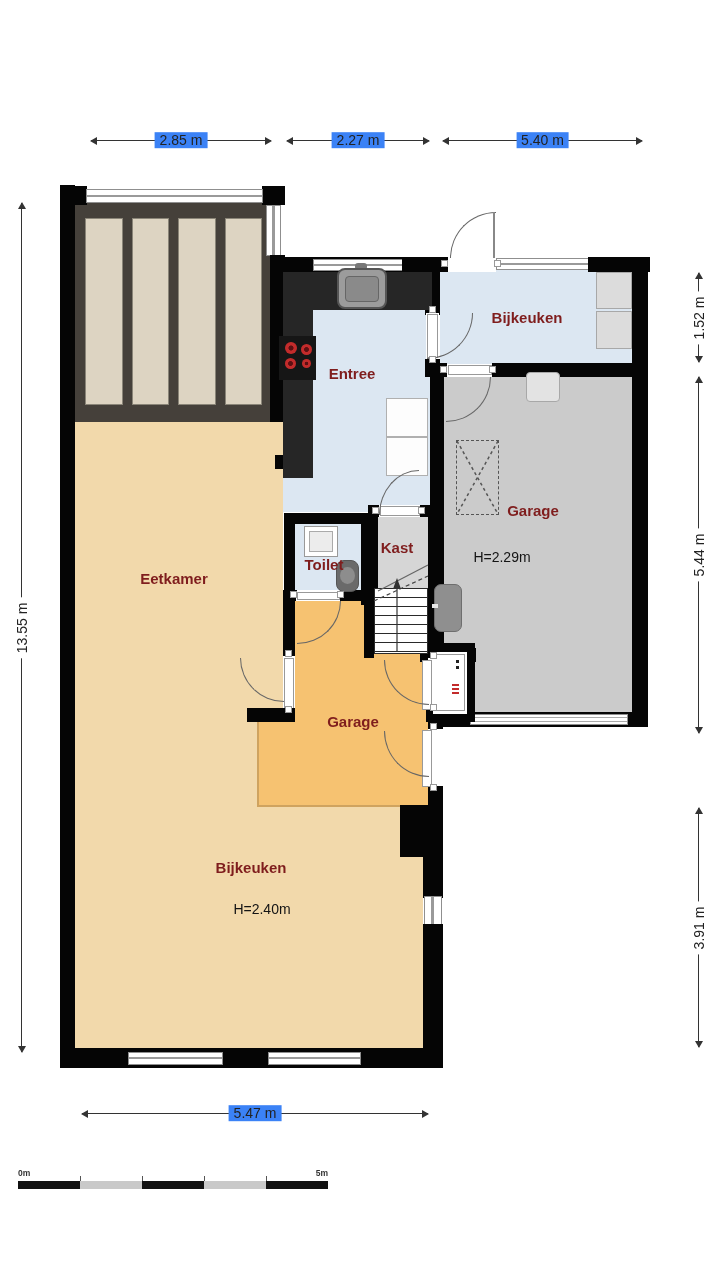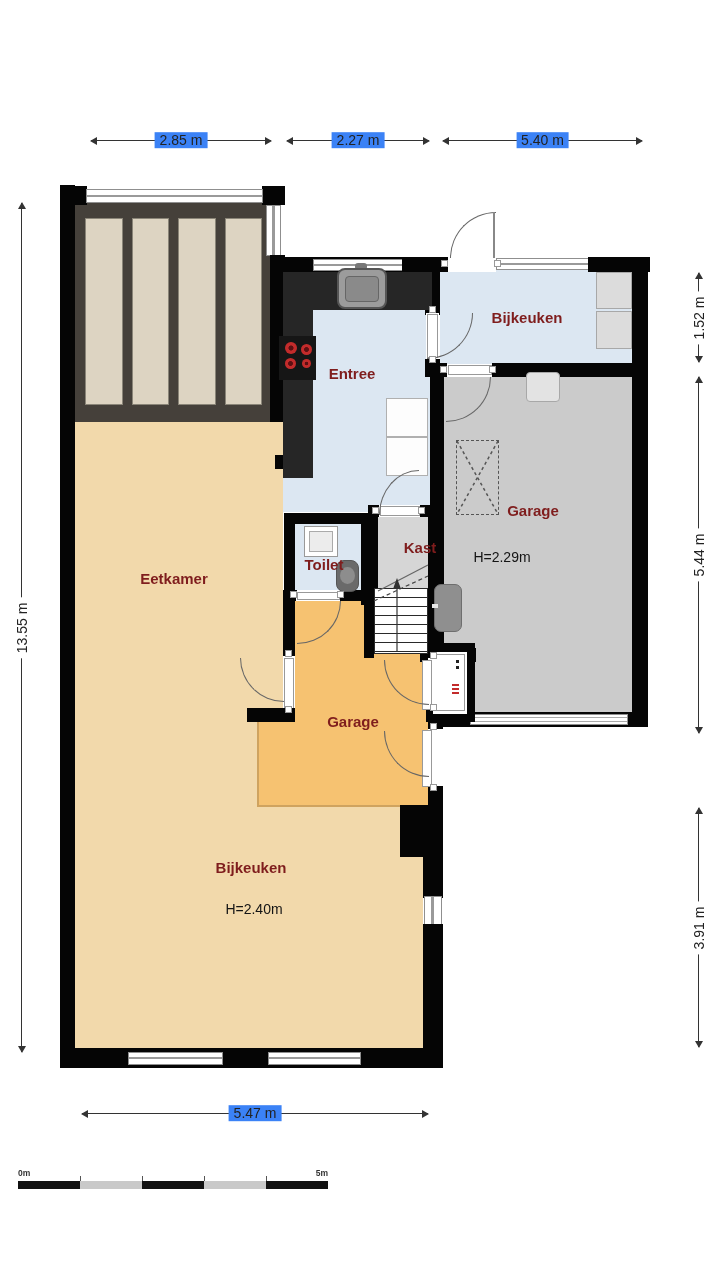--- a/index.html
+++ b/index.html
@@ -203,25 +203,25 @@
     <line x1="374" y1="601" x2="428" y2="576" stroke="#444" stroke-width="1.2" stroke-dasharray="4,3"></line>
     <line x1="397" y1="652" x2="397" y2="586" stroke="#333" stroke-width="1.2"></line>
     <polygon points="393,589 397,578 401,589" fill="#333"></polygon>
   </svg>
 
   <div class="room-label" style="left:174px;top:578px;">Eetkamer</div>
   <div class="room-label" style="left:352px;top:373px;">Entree</div>
   <div class="room-label" style="left:527px;top:317px;">Bijkeuken</div>
   <div class="room-label" style="left:533px;top:510px;">Garage</div>
   <div class="h-label" style="left:502px;top:557px;">H=2.29m</div>
-  <div class="room-label" style="left:420px;top:547px;">Kast</div>
+  <div class="room-label" style="left:397px;top:547px;">Kast</div>
   <div class="room-label" style="left:324px;top:564px;">Toilet</div>
   <div class="room-label" style="left:353px;top:721px;">Garage</div>
   <div class="room-label" style="left:251px;top:867px;">Bijkeuken</div>
-  <div class="h-label" style="left:254px;top:909px;text-align:center;">H=2.40m</div>
+  <div class="h-label" style="left:262px;top:909px;text-align:center;">H=2.40m</div>
 
   <div class="dimh" style="left:91px;top:140px;width:180px;">
     <span class="dlabel">2.85 m</span>
   </div>
   <div class="dimh" style="left:287px;top:140px;width:142px;">
     <span class="dlabel">2.27 m</span>
   </div>
   <div class="dimh" style="left:443px;top:140px;width:199px;">
     <span class="dlabel">5.40 m</span>
   </div>

